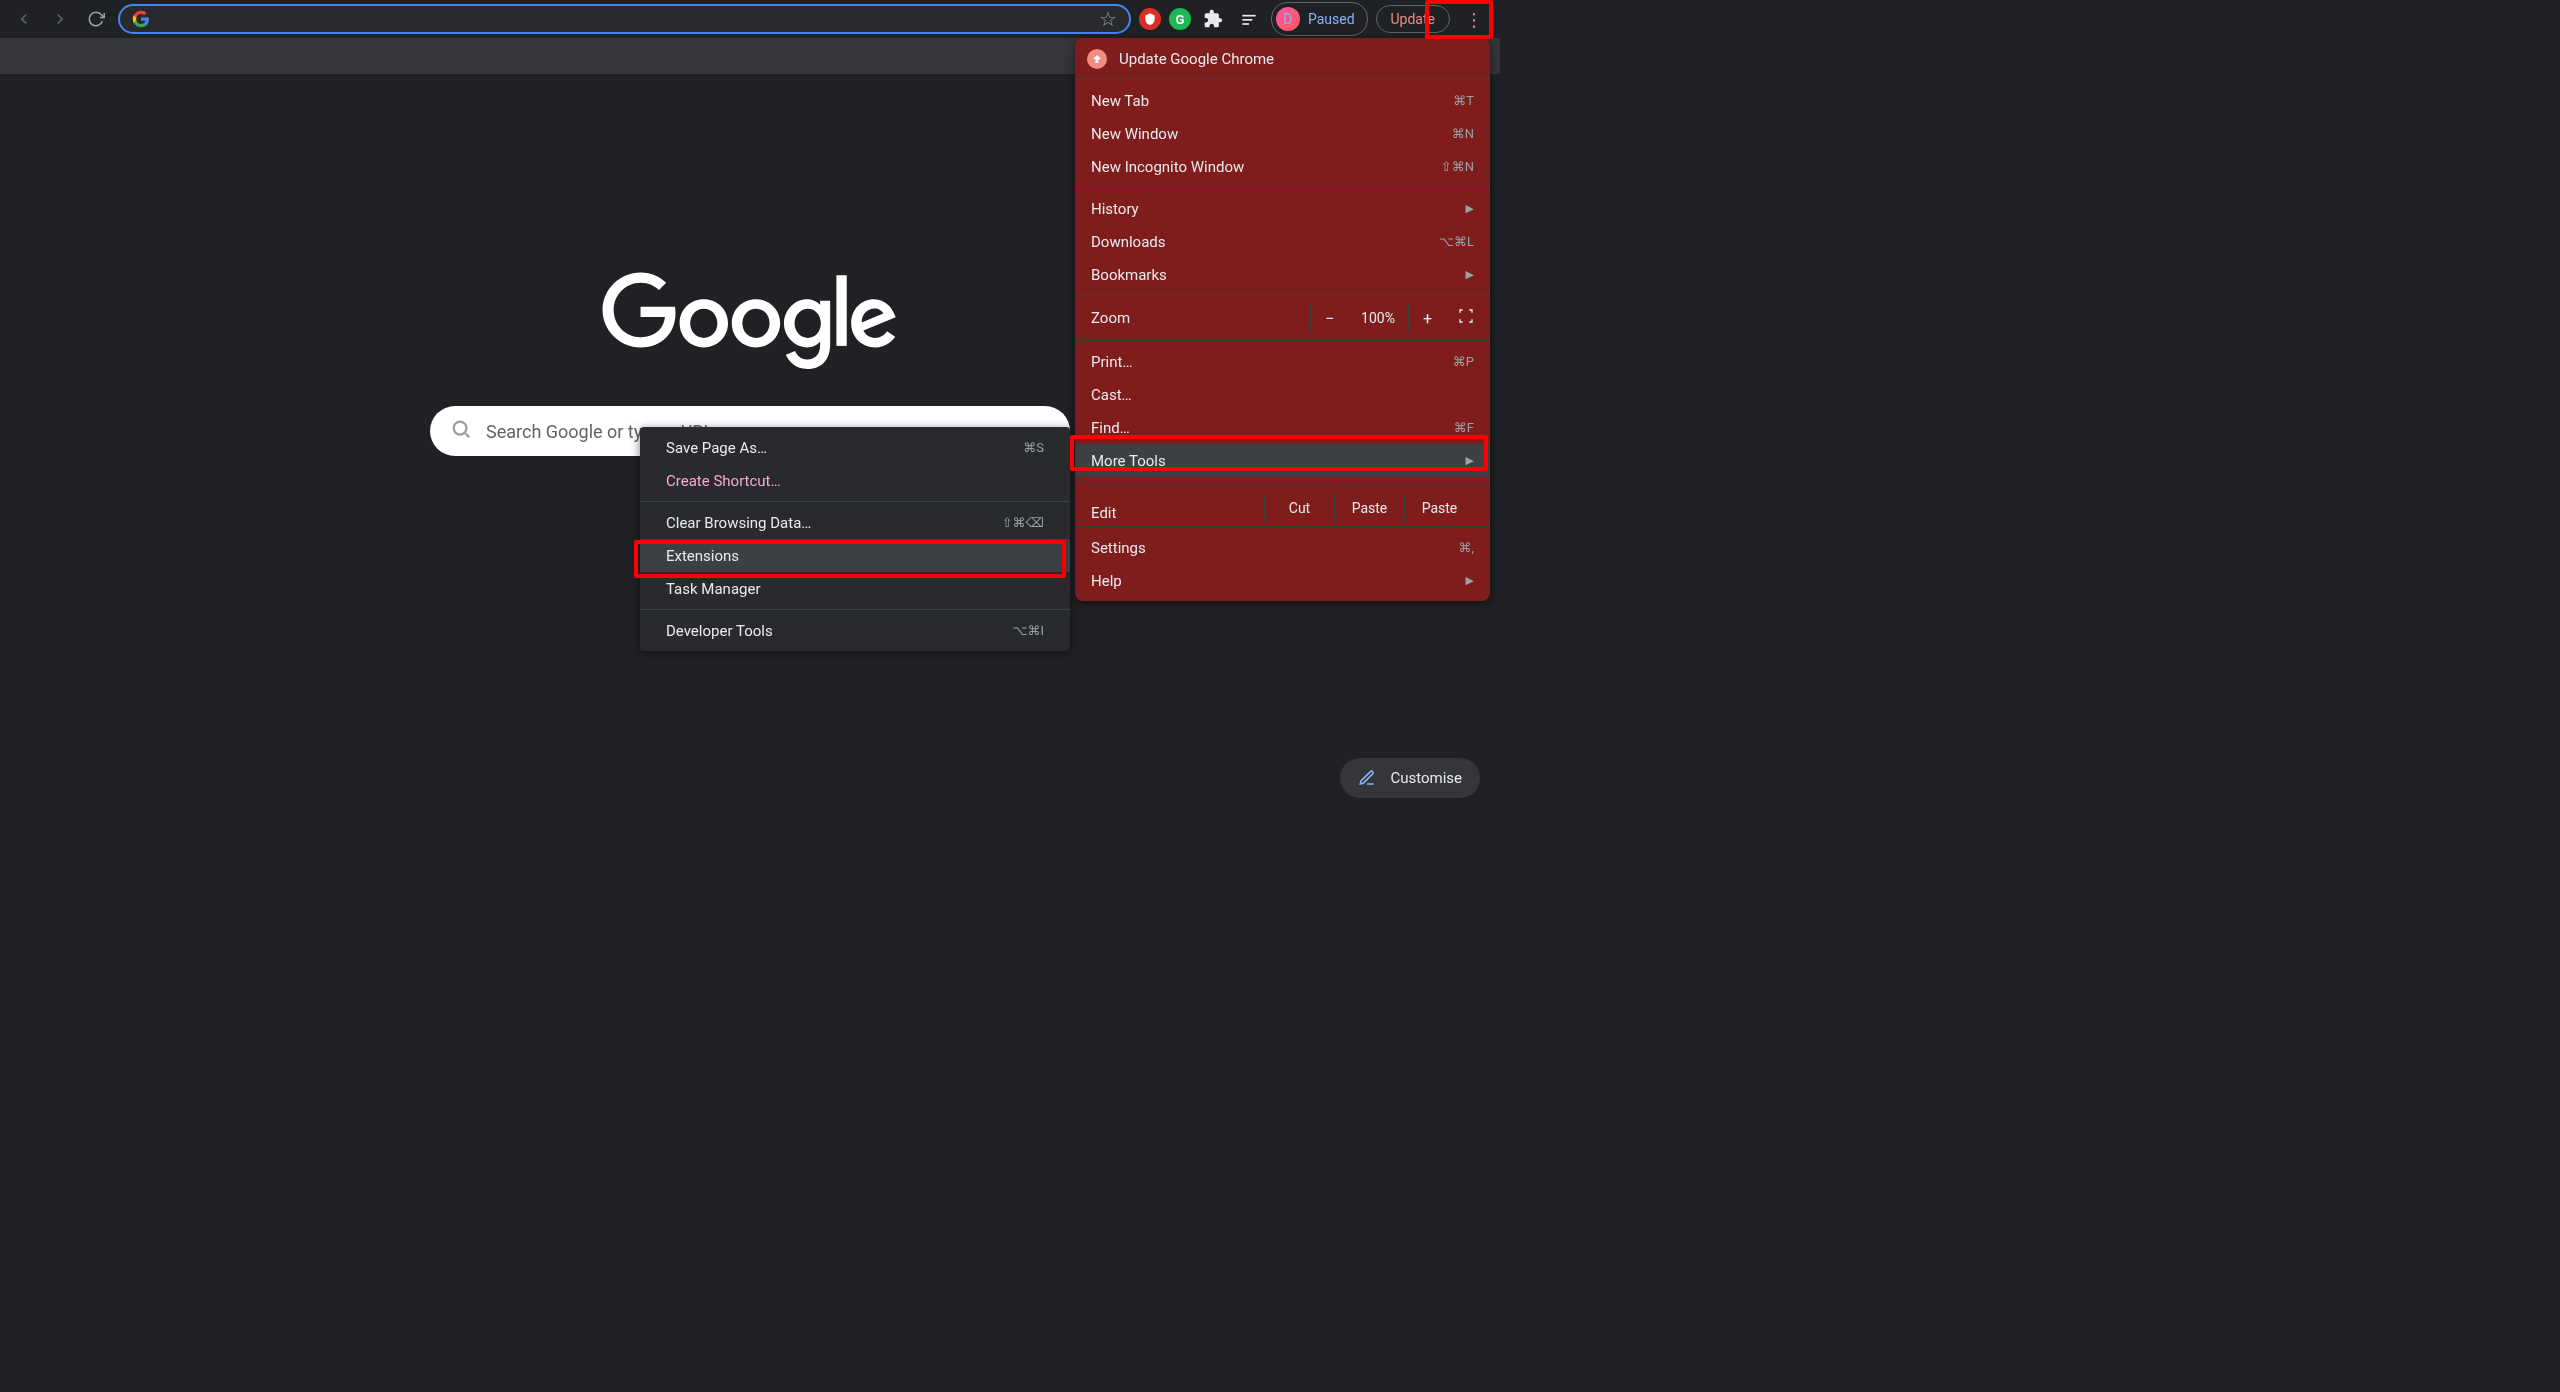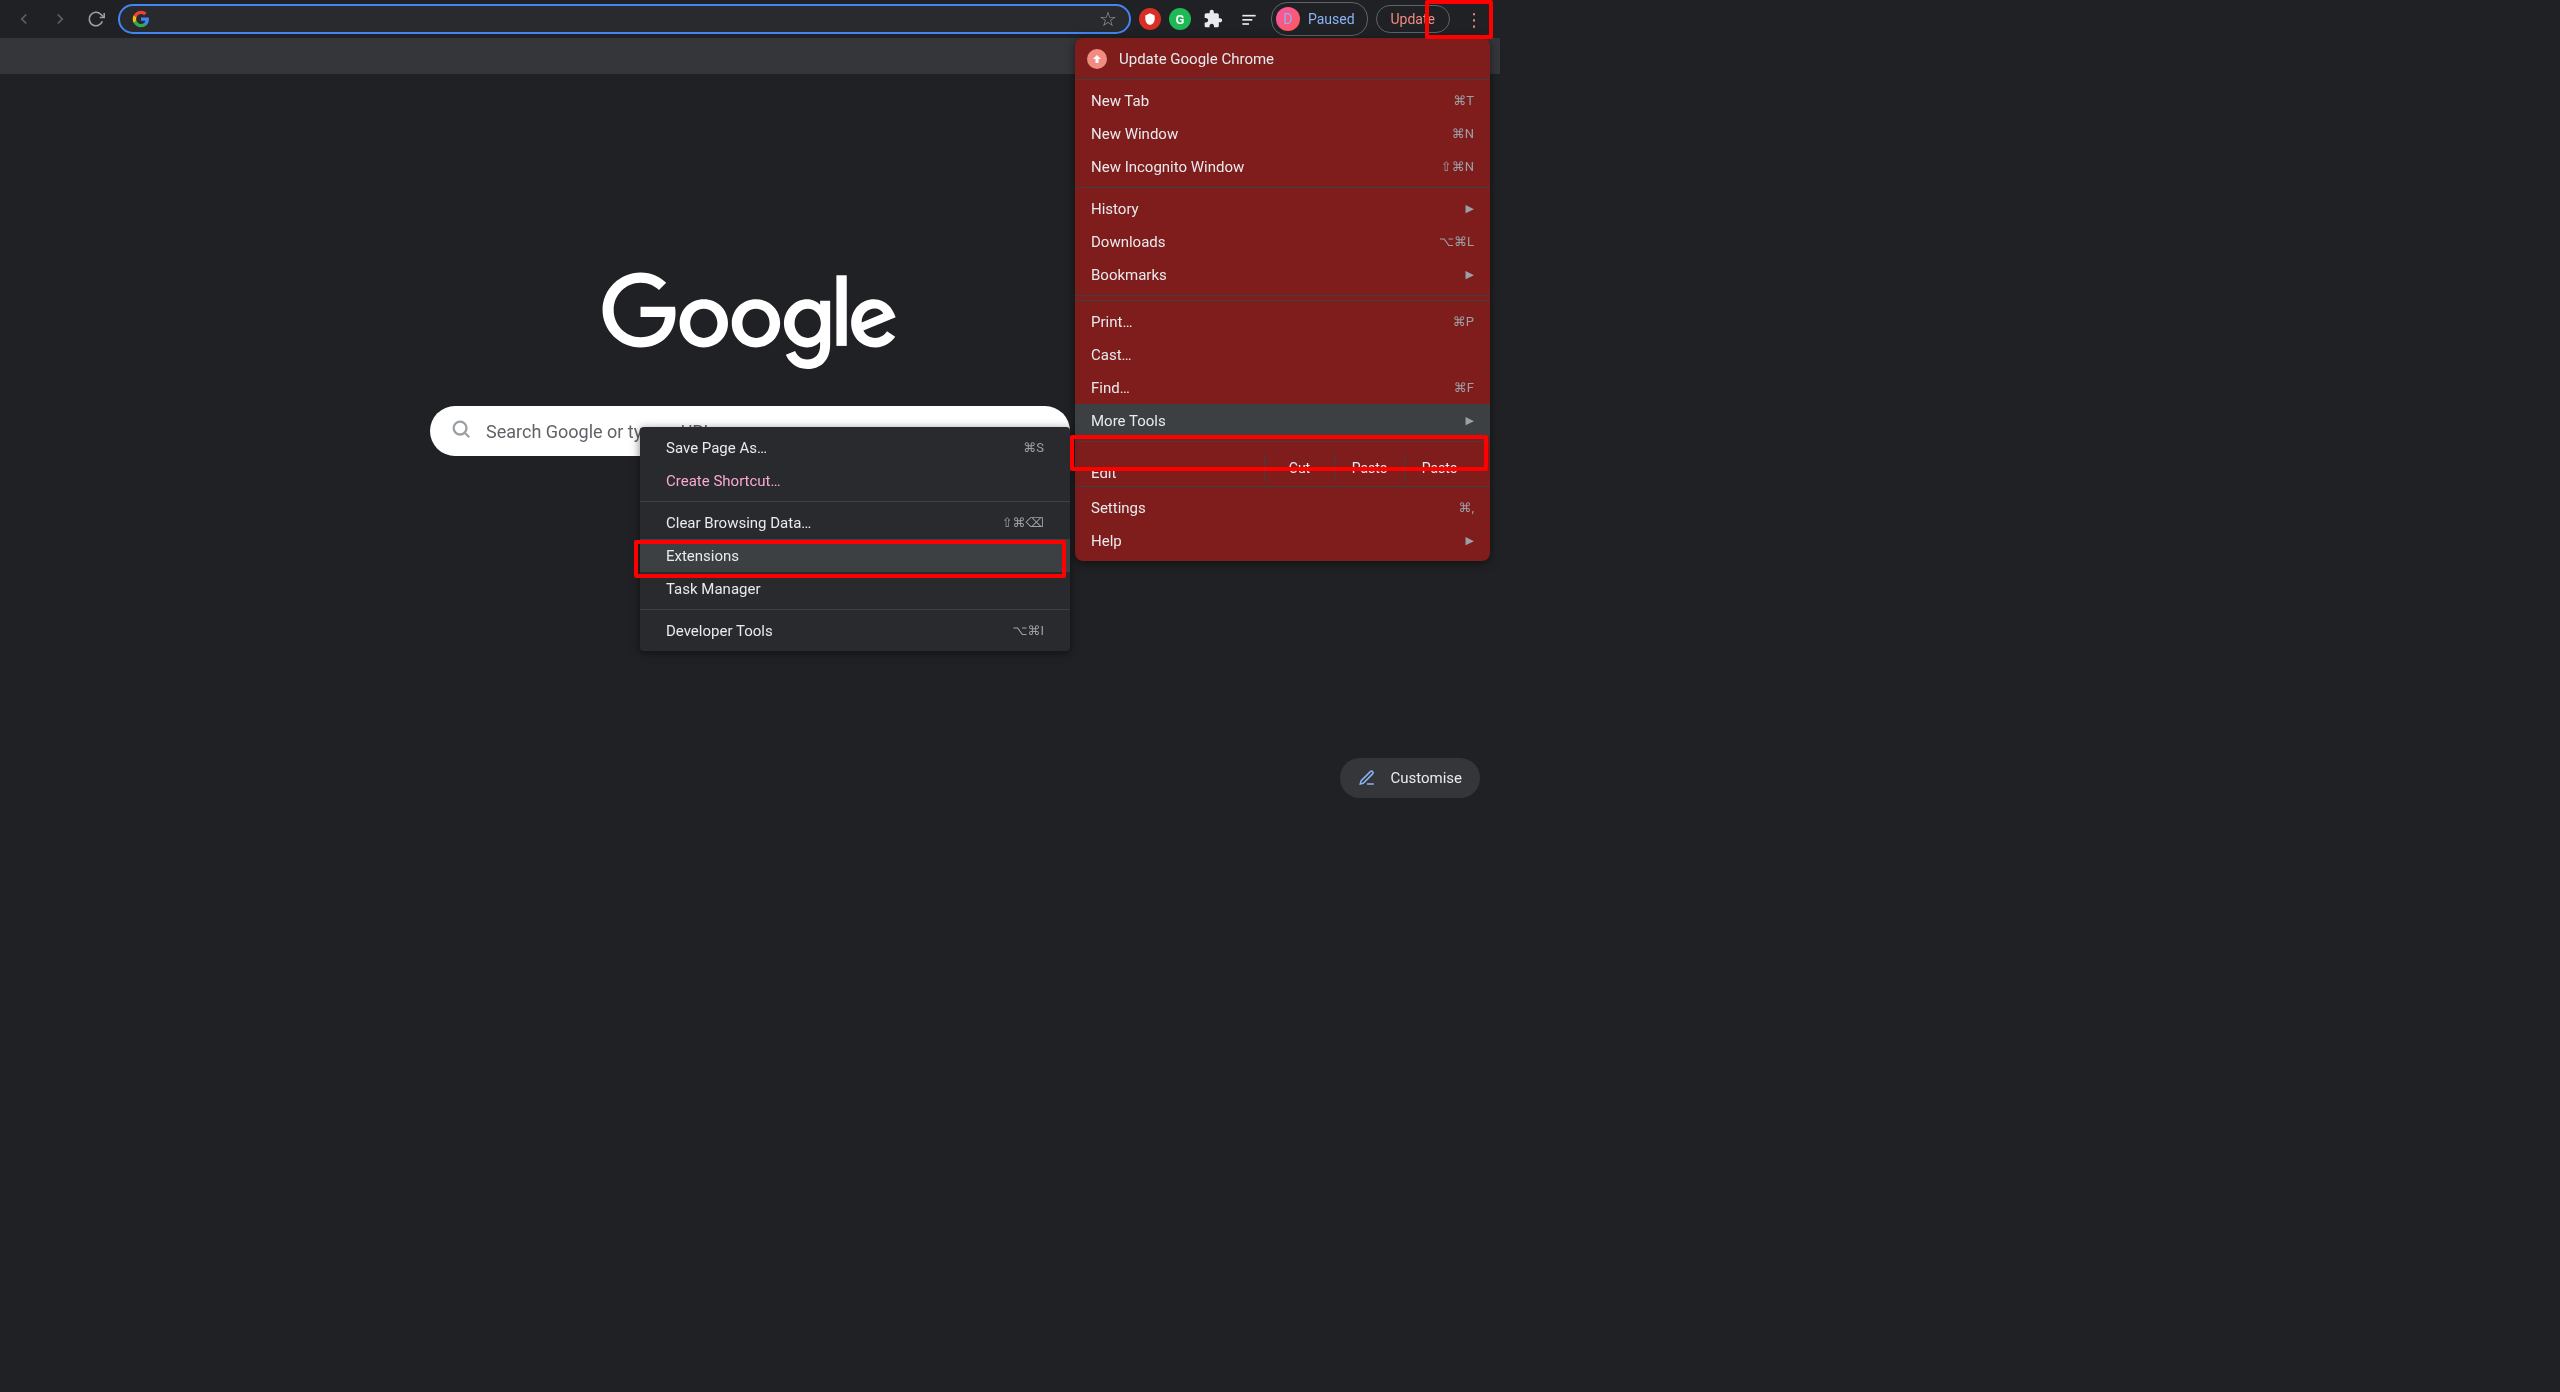--- a/index.html
+++ b/index.html
@@ -185,20 +185,33 @@
     </div>
   <div class="menu-item">
       <span class="lbl">Downloads</span>
       <span class="sc">⌥⌘L</span>
     </div>
   <div class="menu-item">
       <span class="lbl">Bookmarks</span>
       <span class="arrow">▶</span>
     </div>
   <div class="menu-sep"></div>
+  <div class="zoom-row">
+    <span class="lbl">Zoom</span>
+    <div class="zoom-box">
+      <div class="zoom-btn">−</div>
+      <div class="zoom-val">100%</div>
+      <div class="zoom-btn">+</div>
+    </div>
+    <div class="fs-btn">
+      <svg width="16" height="16" viewBox="0 0 24 24" fill="none" stroke="currentColor" stroke-width="2">
+          <path d="M3 7V3h4M17 3h4v4M21 17v4h-4M7 21H3v-4"></path>
+        </svg>
+    </div>
+  </div>
   <div class="menu-sep"></div>
   <div class="menu-item">
       <span class="lbl">Print…</span>
       <span class="sc">⌘P</span>
     </div>
   <div class="menu-item">
       <span class="lbl">Cast…</span>
     </div>
   <div class="menu-item">
       <span class="lbl">Find…</span>

